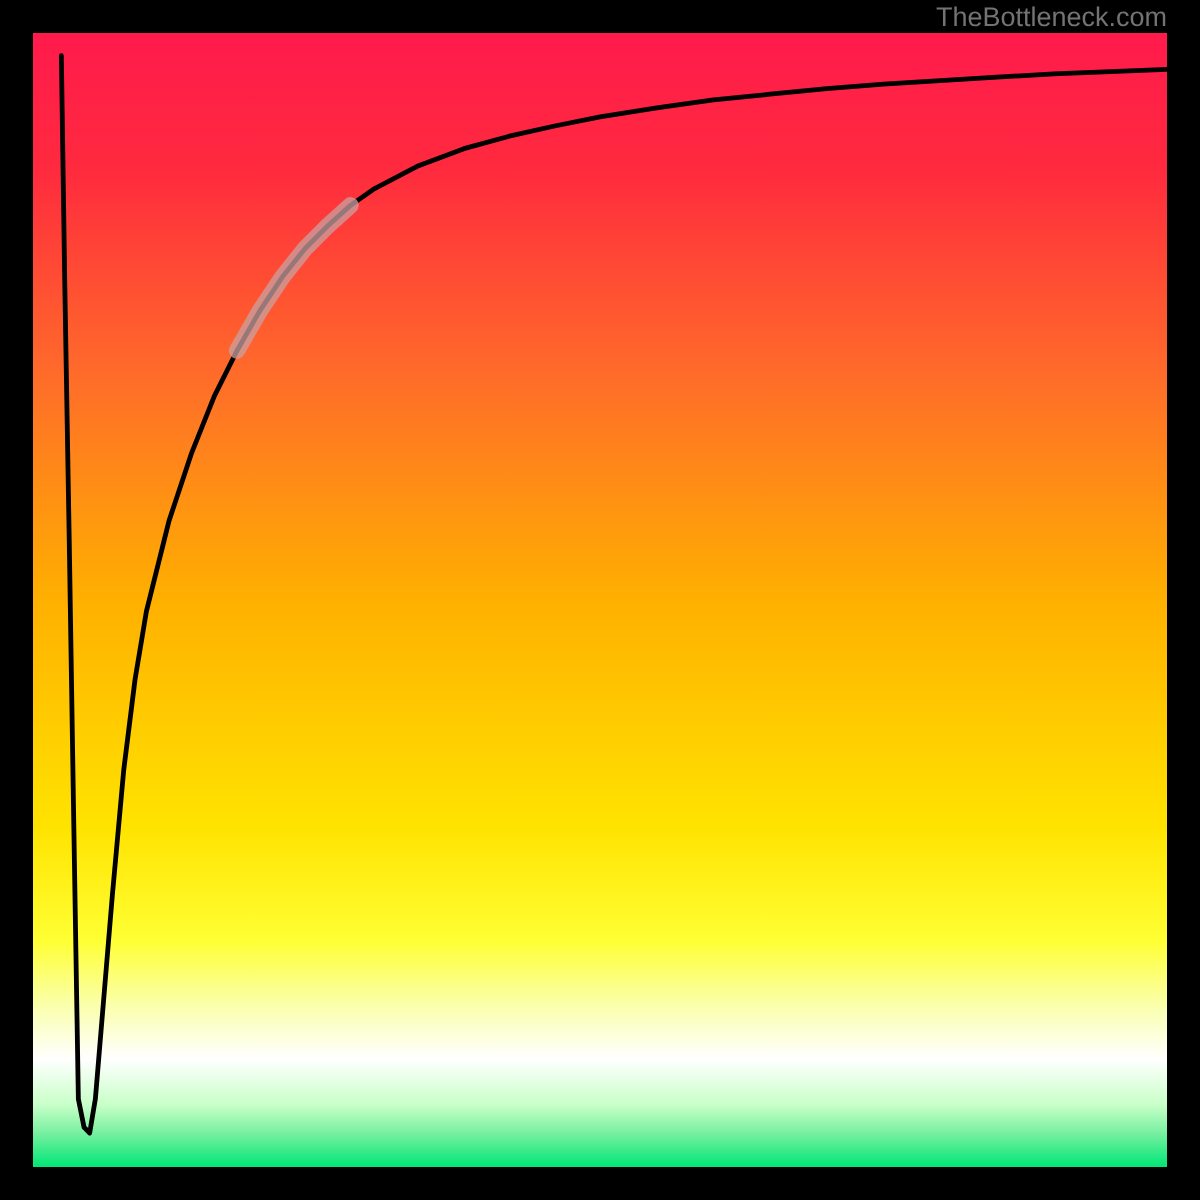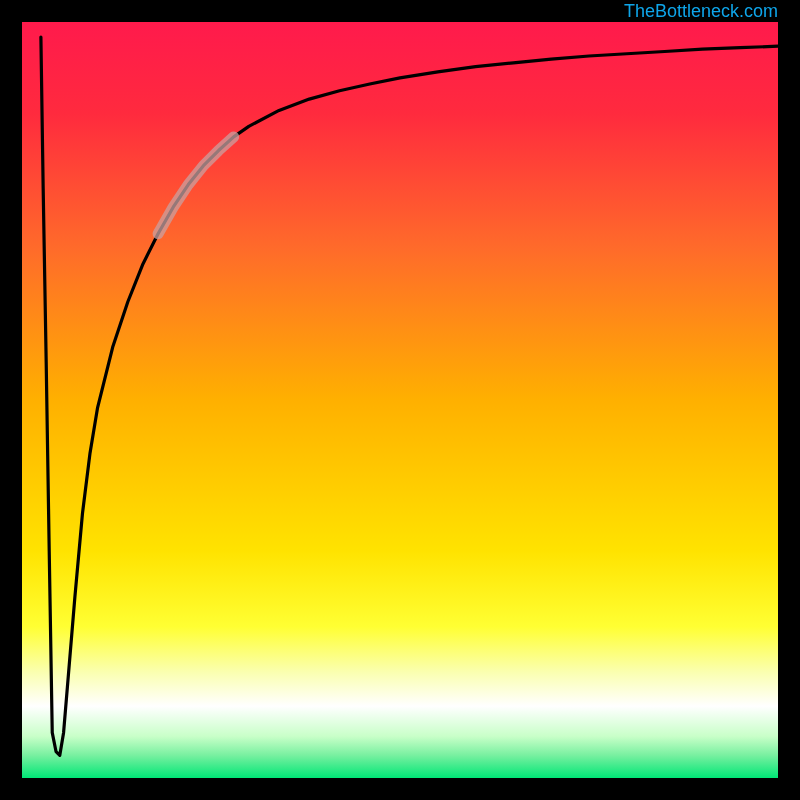--- a/index.html
+++ b/index.html
@@ -20,21 +20,21 @@
     left: 22px;
     top: 22px;
     width: 756px;
     height: 756px;
   }
   .watermark {
     position: absolute;
     top: 0;
     right: 22px;
     height: 22px;
-    color: #0ea5e9;
+    color: #737373;
     font-family: Arial, Helvetica, sans-serif;
     font-size: 18px;
     line-height: 22px;
     text-align: right;
   }
   svg {
     display: block;
   }
 </style>
 </head>

